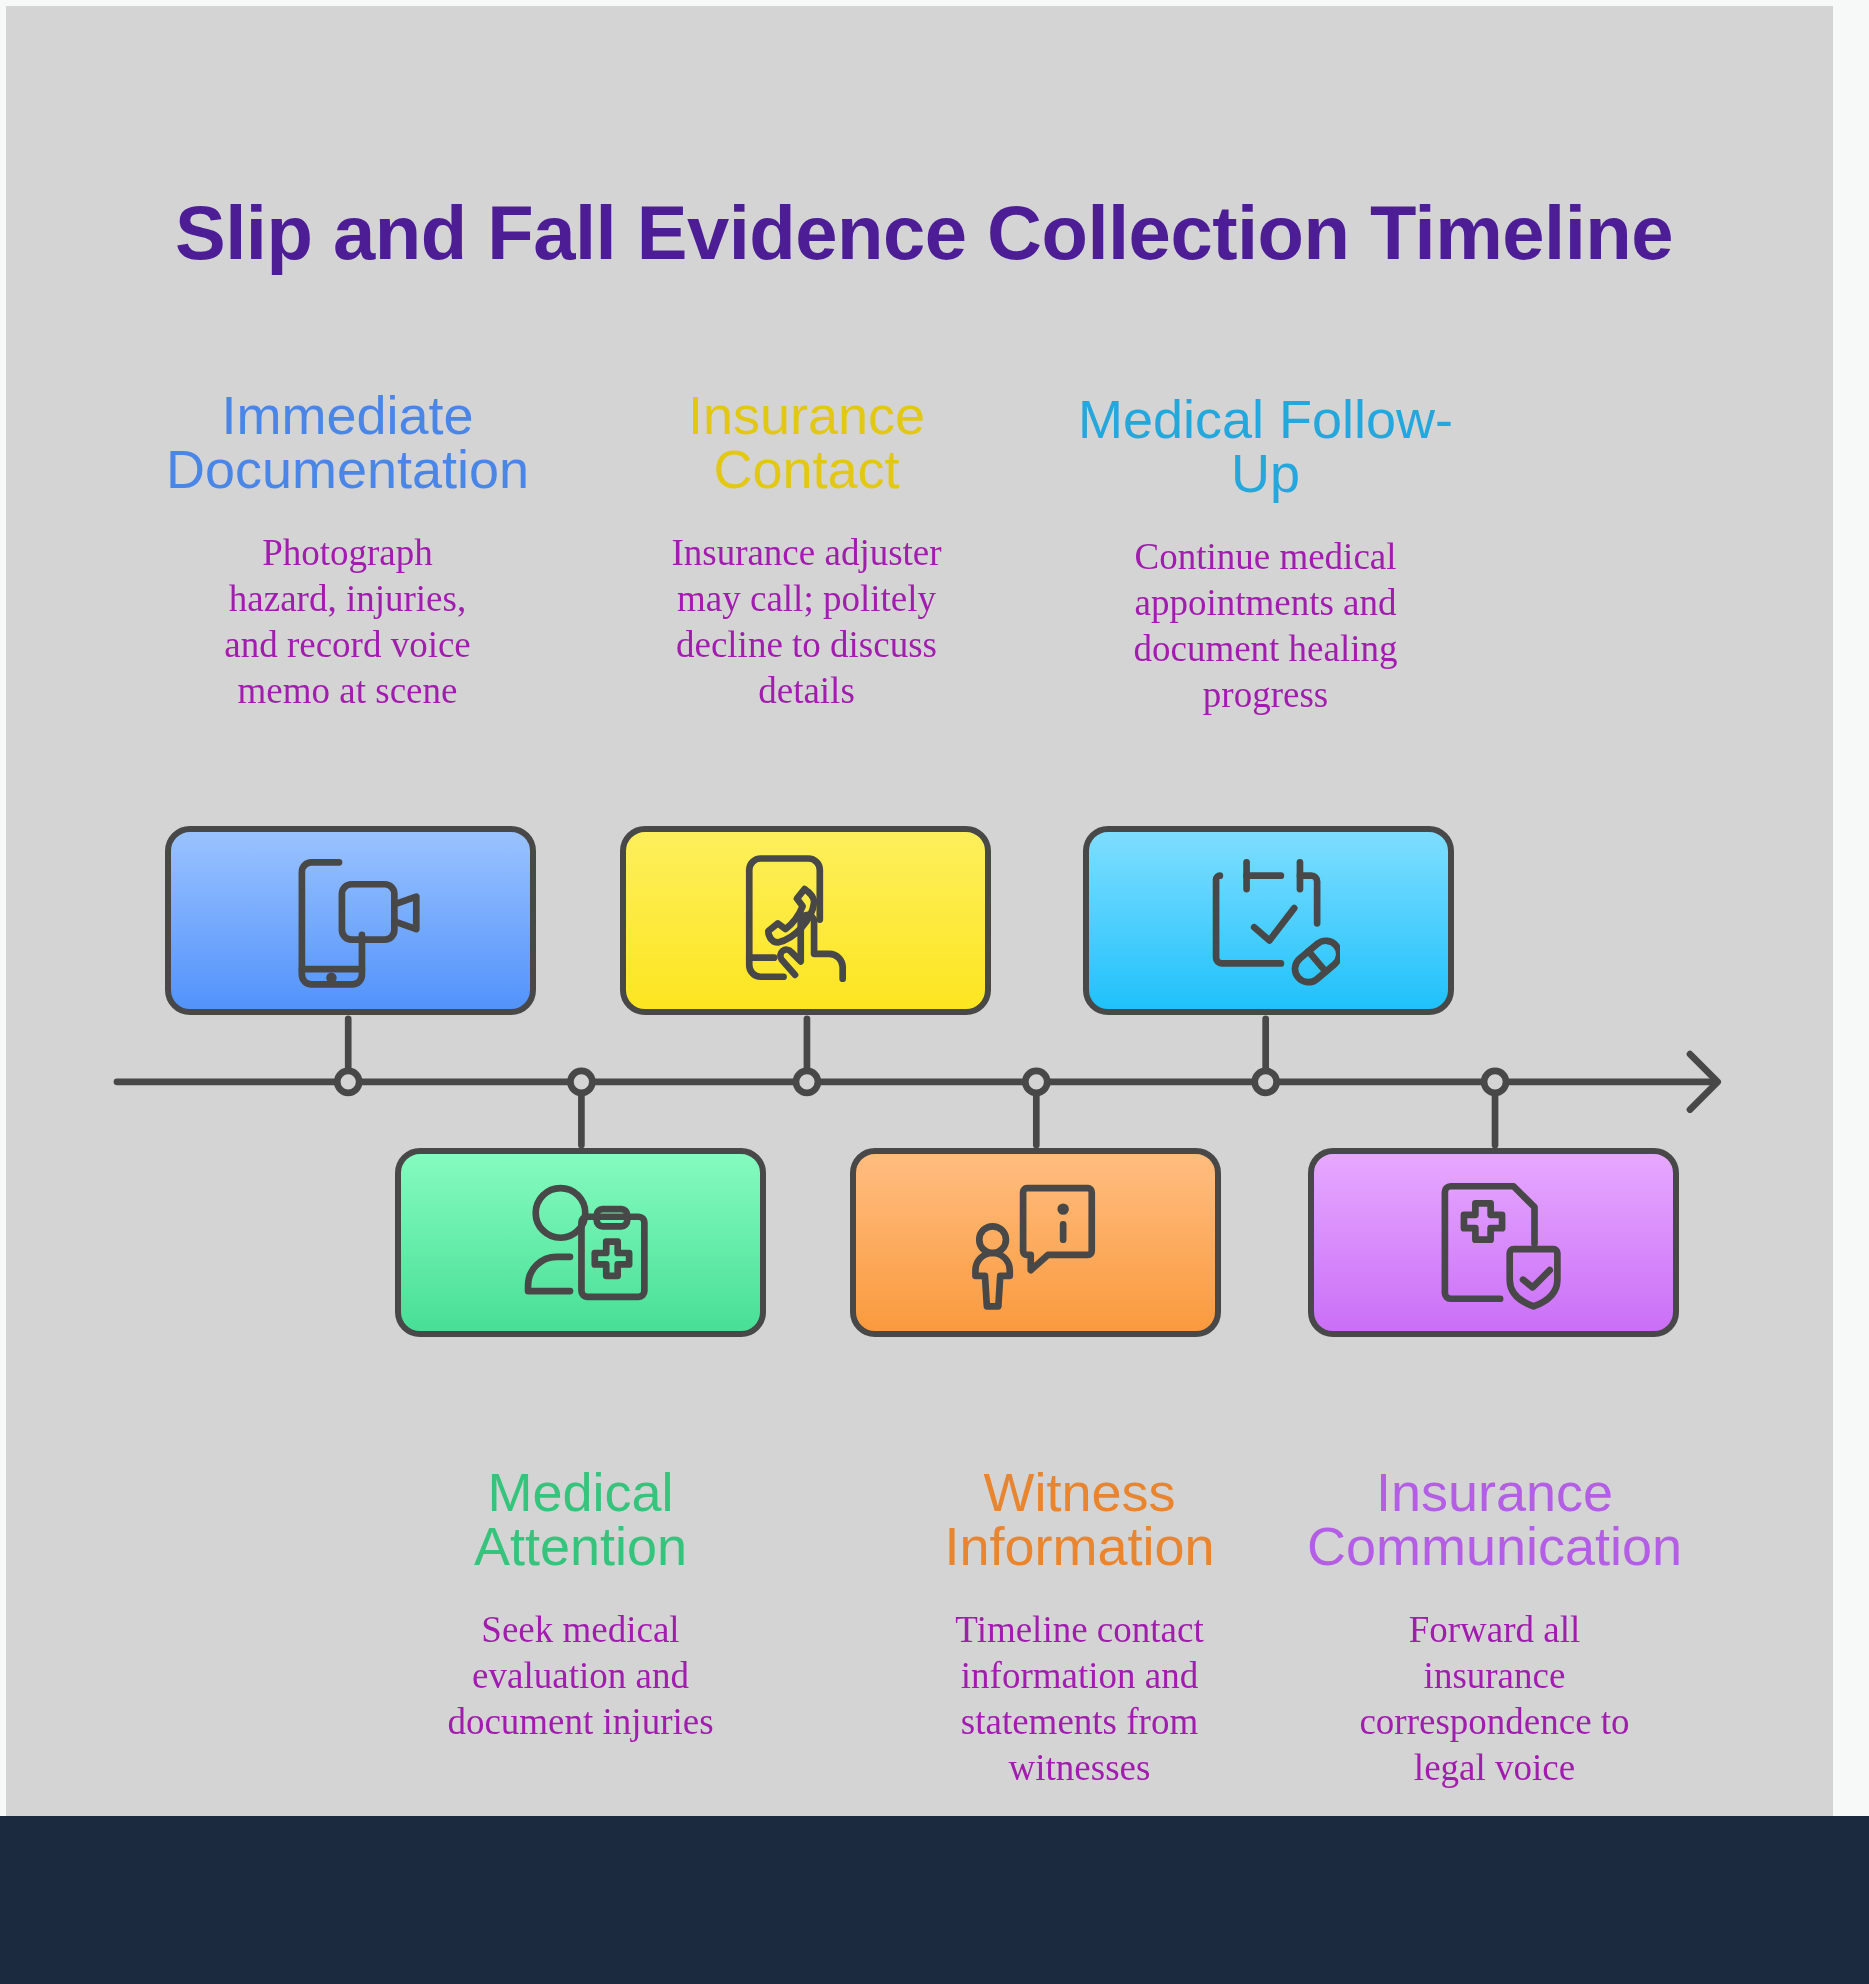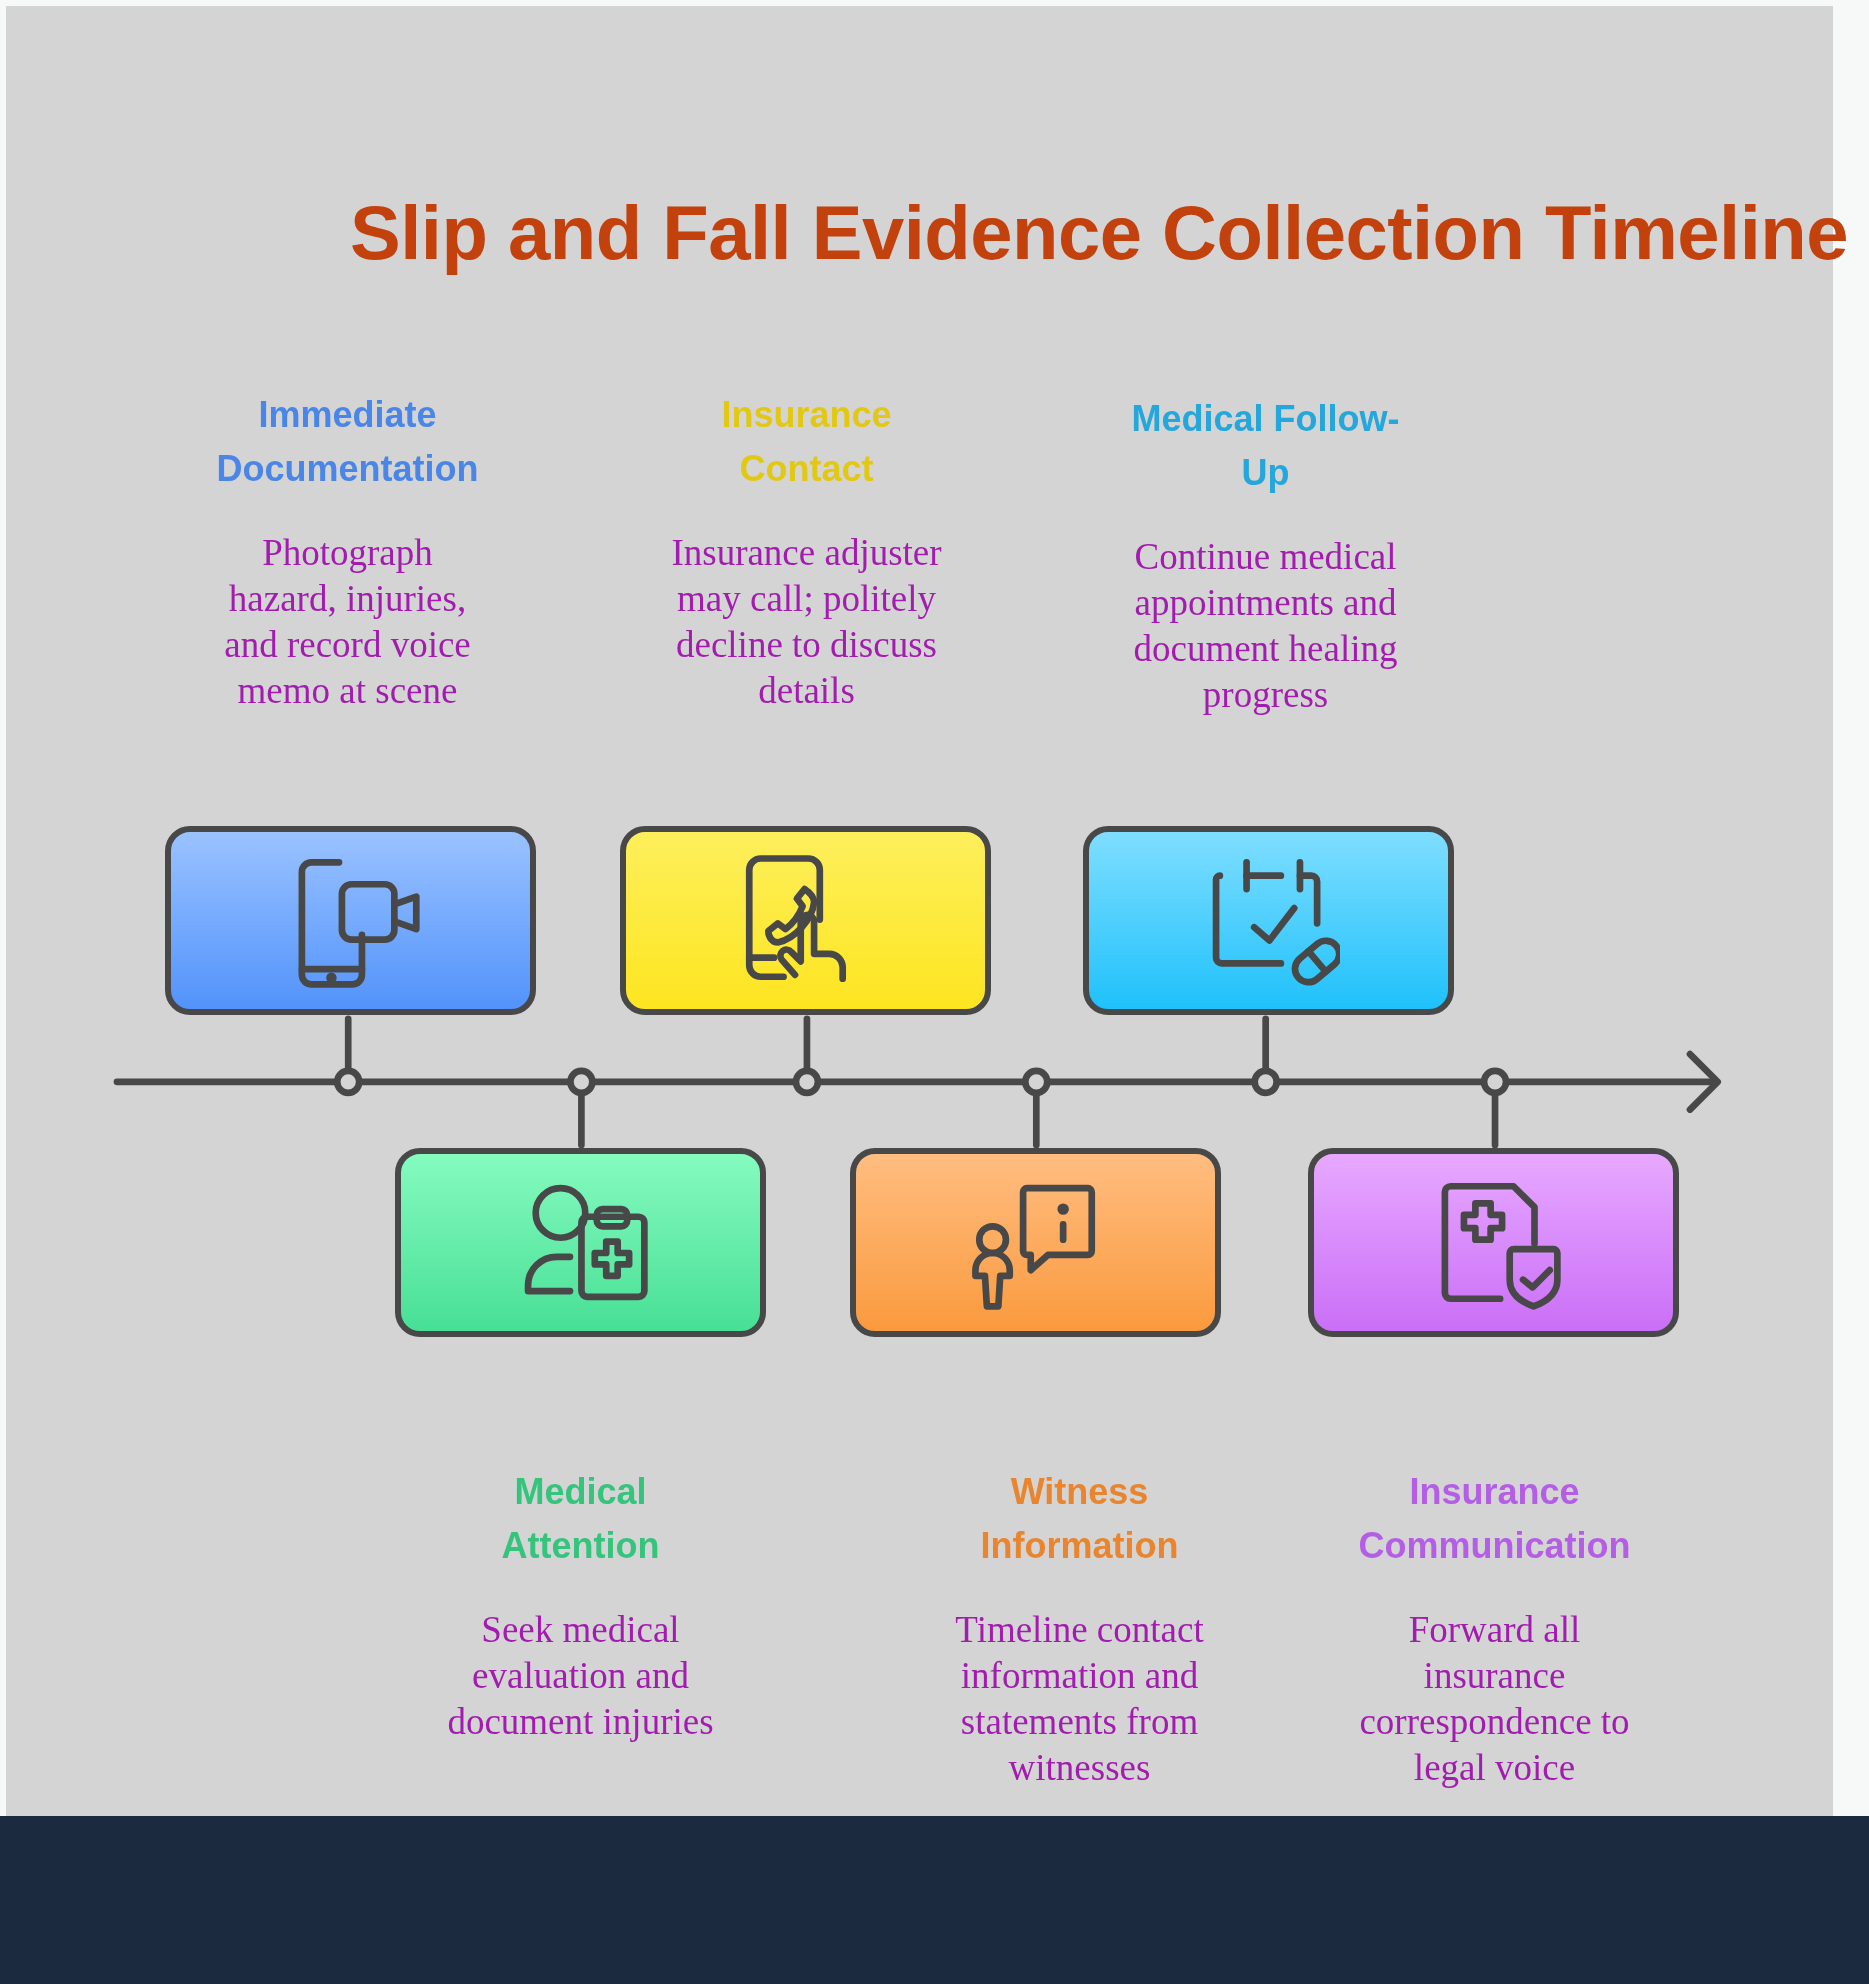--- a/index.html
+++ b/index.html
@@ -10,30 +10,30 @@
   }
   .panel {
     position: absolute; left: 5.7px; top: 5.7px; width: 1827px; height: 1810px;
     background: #d4d4d4;
   }
   .footer-band {
     position: absolute; left: 0; top: 1816px; width: 1870px; height: 168px;
     background: #1b2a3f;
   }
   .title {
-    position: absolute; left: 0; top: 187px; width: 1848px; text-align: right;
-    font-size: 76px; font-weight: bold; color: #c2410c; line-height: 92px;
+    position: absolute; left: 0; top: 187px; width: 1848px; text-align: center;
+    font-size: 76px; font-weight: bold; color: #4c1d95; line-height: 92px;
     letter-spacing: -0.5px;
   }
   .diagram { position: absolute; left: 0; top: 0; width: 1870px; height: 1984px; }
   .step-text {
     position: absolute; width: 401px; text-align: center;
   }
   .step-title {
-    font-size: 36px; font-weight: bold; line-height: 54px; margin: 0;
+    font-size: 54px; font-weight: normal; line-height: 54px; margin: 0;
   }
   .step-desc {
     font-size: 37px; line-height: 46px; color: #a21caf; margin: 0;
     padding-top: 34px;
     font-family: Liberation Serif, serif;
   }
   .box {
     position: absolute; width: 359px; height: 177px;
     border: 6.7px solid #484848; border-radius: 25px;
     display: flex; align-items: center; justify-content: center;

